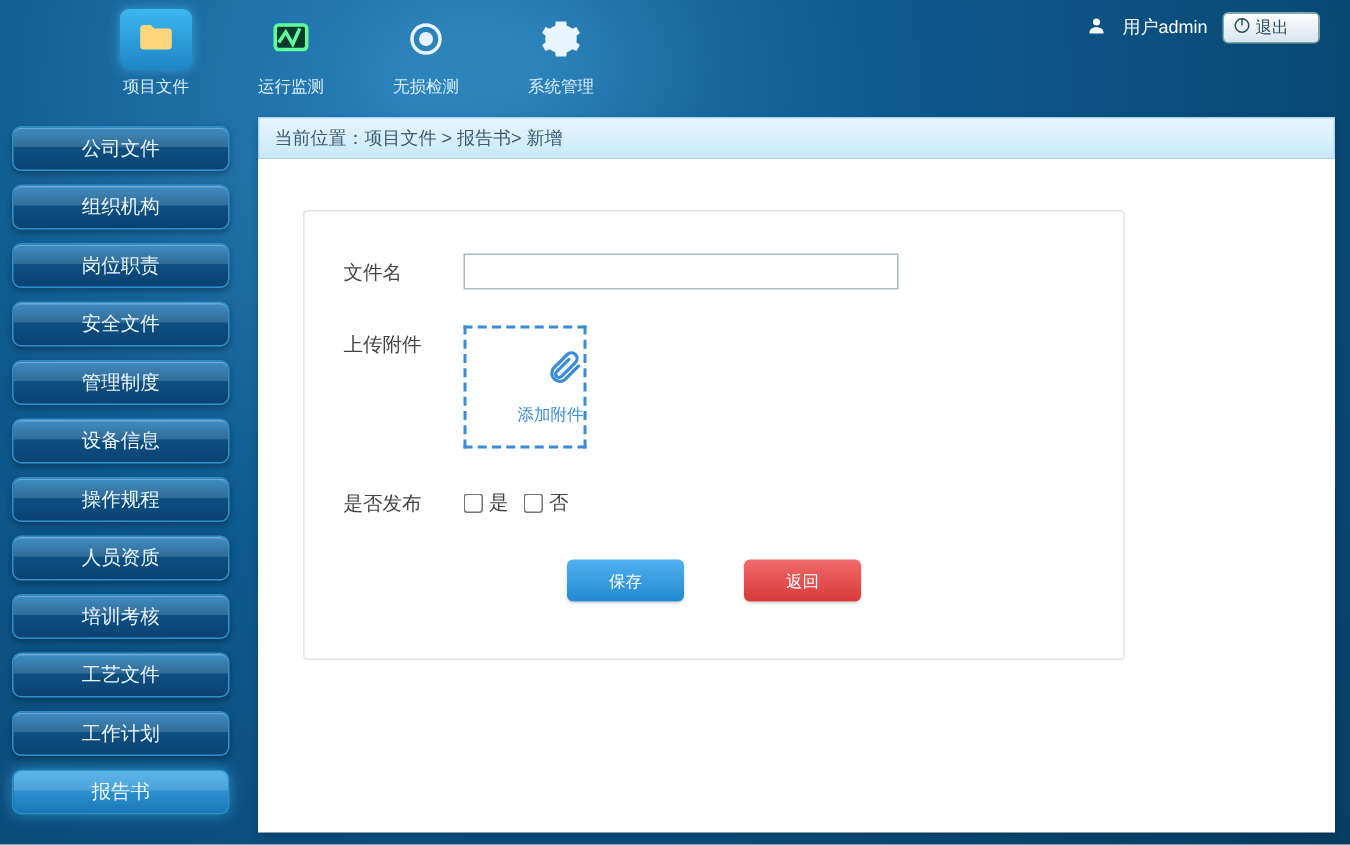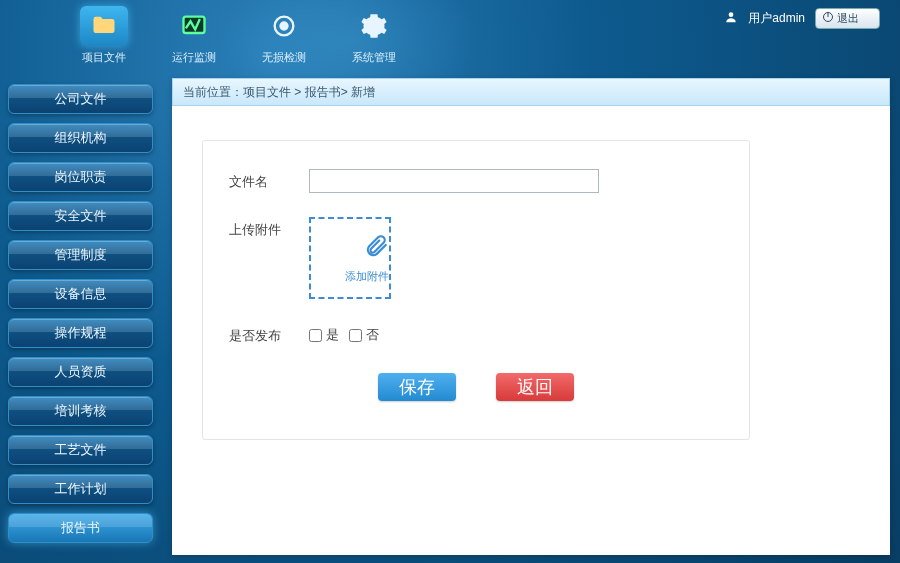--- a/index.html
+++ b/index.html
@@ -159,21 +159,21 @@
   padding-top:2px;
 }
 .checkbox-group label { display:flex; align-items:center; gap:4px; }
 .btn-row {
   display:flex; justify-content:center; gap:40px;
   margin-top:28px;
 }
 .btn {
   width:78px; height:28px;
   border:none; border-radius:4px;
-  color:#fff; font-size:18px;
+  color:#fff; font-size:11px;
   cursor:pointer;
   box-shadow:0 1px 2px rgba(0,0,0,0.2);
 }
 .btn-save { background: linear-gradient(#4fb0ef,#238ad1); }
 .btn-back { background: linear-gradient(#f26a6a,#d83a3a); }
 </style>
 </head>
 <body>
 
 <div class="topbar">

